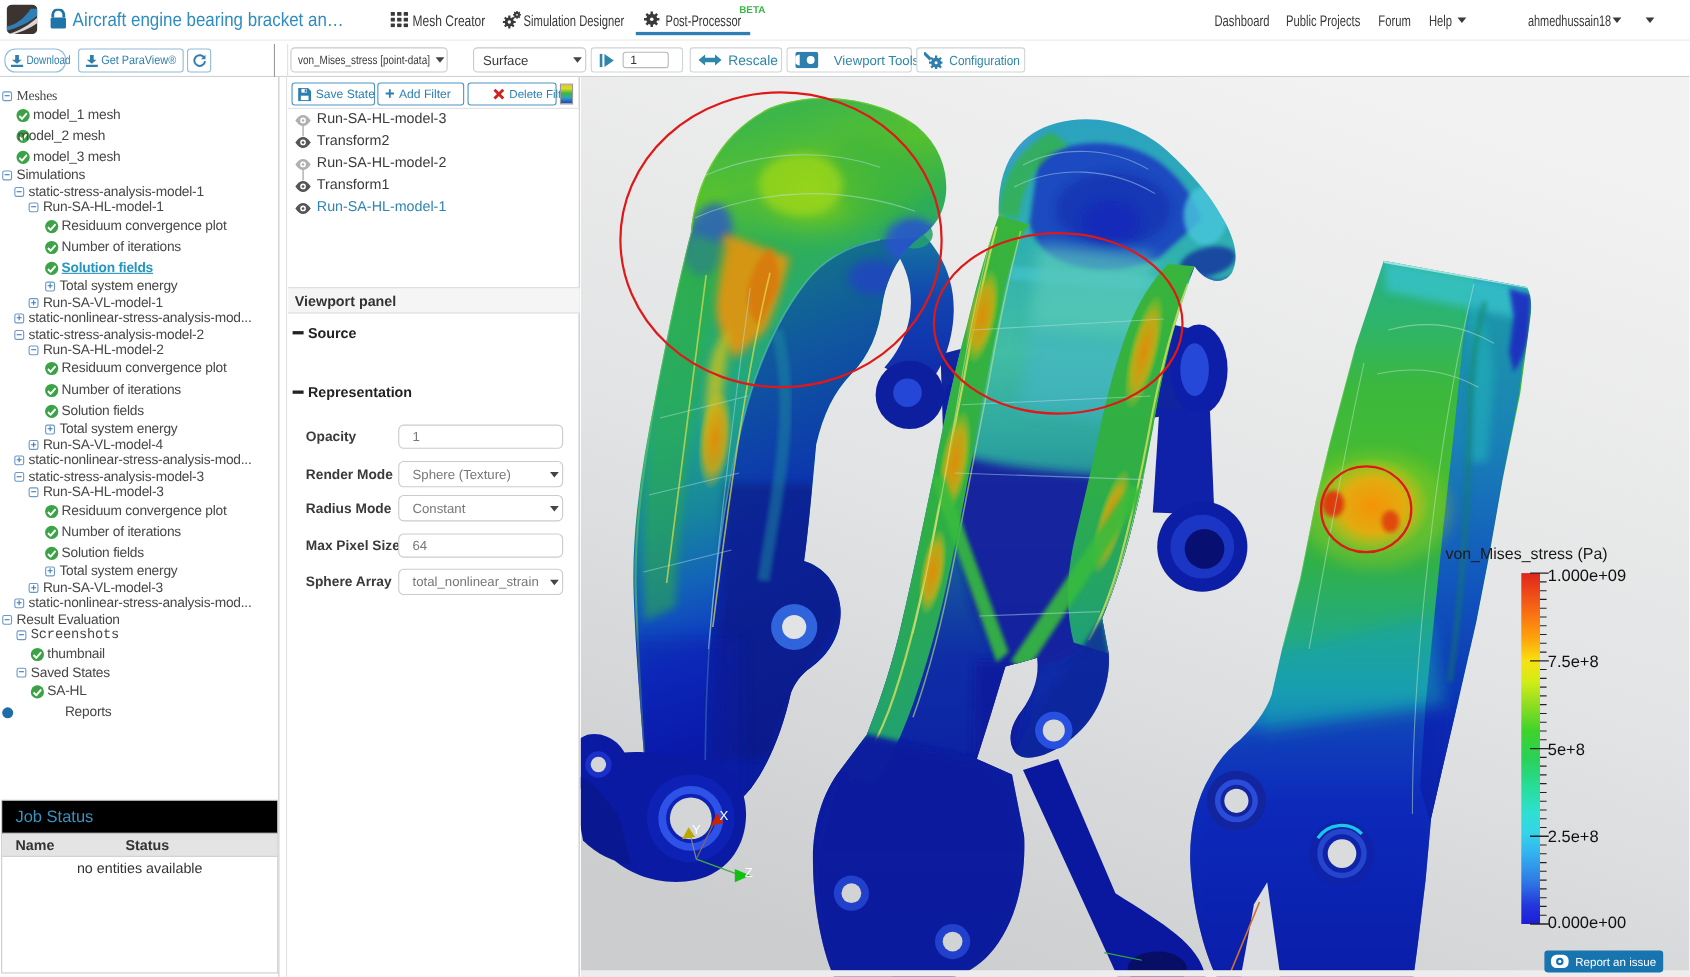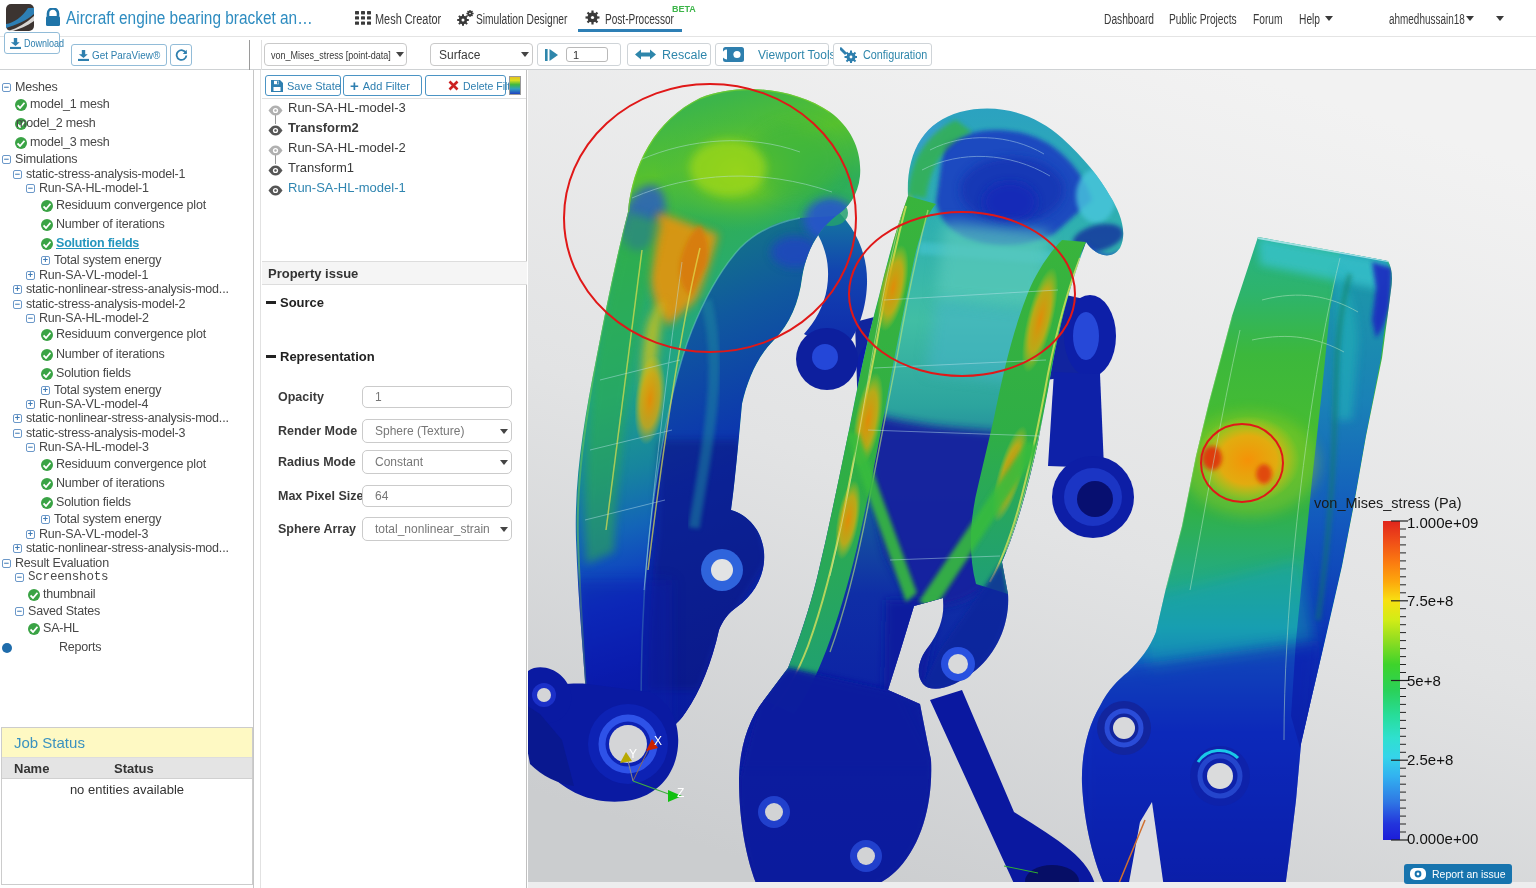--- a/index.html
+++ b/index.html
@@ -89,21 +89,21 @@
 <div class="abs" style="left:578px;top:29px;width:104px;height:3px;background:#2d7fb5;"></div>
 <div class="abs" style="left:1104px;top:11px;font-size:14px;color:#3a3a3a;transform:scaleX(0.73);transform-origin:0 0;white-space:nowrap;">Dashboard</div>
 <div class="abs" style="left:1169px;top:11px;font-size:14px;color:#3a3a3a;transform:scaleX(0.73);transform-origin:0 0;white-space:nowrap;">Public Projects</div>
 <div class="abs" style="left:1253px;top:11px;font-size:14px;color:#3a3a3a;transform:scaleX(0.73);transform-origin:0 0;white-space:nowrap;">Forum</div>
 <div class="abs" style="left:1299px;top:11px;font-size:14px;color:#3a3a3a;transform:scaleX(0.73);transform-origin:0 0;white-space:nowrap;">Help</div>
 <div class="caret" style="left:1325px;top:16px;border-top-color:#3a3a3a;"></div>
 <div class="abs" style="left:1389px;top:11px;font-size:14px;color:#3a3a3a;transform:scaleX(0.71);transform-origin:0 0;white-space:nowrap;">ahmedhussain18</div>
 <div class="caret" style="left:1466px;top:16px;border-top-color:#3a3a3a;"></div>
 <div class="caret" style="left:1496px;top:16px;border-top-color:#3a3a3a;"></div>
 <div class="abs" style="left:0;top:37px;width:1536px;height:33px;background:#fff;border-bottom:1px solid #cfd2d4;"></div>
-<div class="btn bluebtn" style="left:4px;top:32px;width:56px;height:22px;">
+<div class="btn bluebtn" style="left:4px;top:44px;width:56px;height:22px;border-radius:10px;">
     <svg width="11" height="11" viewBox="0 0 13 13" style="margin:0 3px 0 5px;">
       <g fill="#2e7fae">
         <path d="M4.5,0 h4 v5 h3 L6.5,9.5 1,5 h3.5 Z"></path>
         <path d="M0,10.5 h13 v2.5 h-13 Z"></path>
       </g>
     </svg>
     <span style="font-size:11px;color:#2e7fae;transform:scaleX(0.82);transform-origin:0 50%;">Download</span>
   </div>
 <div class="btn bluebtn" style="left:71px;top:44px;width:96px;height:22px;">
     <svg width="11" height="11" viewBox="0 0 13 13" style="margin:0 3px 0 6px;">
@@ -165,21 +165,21 @@
         </g>
 <circle cx="11" cy="11" r="3.4"></circle>
         <circle cx="11" cy="11" r="1.4" fill="#fff"></circle>
       </g>
     </svg>
 <span style="margin-left:6px;font-size:12px;transform:scaleX(0.9);transform-origin:0 50%;">Configuration</span>
   </div>
 <div class="abs" style="left:0;top:70px;width:254px;height:818px;background:#fff;border-right:1px solid #c6c6c6;"></div>
 <div class="abs" style="left:260px;top:70px;width:1px;height:818px;background:#e2e2e2;"></div>
 <div class="exp" style="left:2px;top:83px;">−</div>
-<div class="trow" style="left:15px;top:80px;">Meshes</div>
+<div class="trow" style="left:15px;top:80px;font-family:Liberation Serif, serif;">Meshes</div>
 <div class="chk" style="left:15px;top:99px;">
     <svg width="8" height="7" viewBox="0 0 8 7">
       <path d="M0.5,3.5 L3,6 7.5,0.8" stroke="#fff" stroke-width="1.8" fill="none"></path>
     </svg>
   </div>
 <div class="trow" style="left:30px;top:97px;">model_1 mesh</div>
 <div class="chk" style="left:15px;top:118px;">
     <svg width="8" height="7" viewBox="0 0 8 7">
       <path d="M0.5,3.5 L3,6 7.5,0.8" stroke="#fff" stroke-width="1.8" fill="none"></path>
     </svg>
@@ -291,21 +291,21 @@
 <div class="trow" style="left:28px;top:604px;">Saved States</div>
 <div class="chk" style="left:28px;top:623px;">
     <svg width="8" height="7" viewBox="0 0 8 7">
       <path d="M0.5,3.5 L3,6 7.5,0.8" stroke="#fff" stroke-width="1.8" fill="none"></path>
     </svg>
   </div>
 <div class="trow" style="left:43px;top:621px;">SA-HL</div>
 <div class="abs" style="left:2px;top:643px;width:10px;height:10px;border-radius:50%;background:#1f6cab;"></div>
 <div class="trow" style="left:15px;top:640px;margin-left:44px;">Reports</div>
 <div class="abs" style="left:1px;top:727px;width:252px;height:158px;border:1px solid #cccccc;background:#fff;">
-<div style="height:30px;background:#fef9c3;border-bottom:1px solid #ddd;color:#3a92c0;font-size:15px;line-height:30px;padding-left:12px;">Job Status</div>
+<div style="height:30px;background:#000000;border-bottom:1px solid #ddd;color:#3a92c0;font-size:15px;line-height:30px;padding-left:12px;">Job Status</div>
 <div style="height:21px;background:#e4e4e4;border-bottom:1px solid #d0d0d0;font-size:13px;font-weight:bold;color:#333;line-height:21px;"><span style="padding-left:12px;margin-top:41px;">Name</span><span style="position:absolute;left:112px;">Status</span></div>
 <div style="text-align:center;font-size:13px;color:#333;padding-top:3px;">no entities available</div>
 </div>
 <div class="abs" style="left:262px;top:70px;width:265px;height:818px;background:#fff;border-right:1px solid #c0c0c0;"></div>
 <div class="btn" style="left:265px;top:75px;width:76px;height:21px;border-color:#4b94c4;">
 <svg width="12" height="12" viewBox="0 0 12 12" style="margin-left:5px;">
       <g fill="#2e7fb0">
         <path d="M0,0 h9 l3,3 v9 h-12 Z"></path>
         <rect x="2.5" y="7" width="7" height="4" fill="#fff"></rect>
         <rect x="3" y="0.8" width="5" height="3.4" fill="#fff"></rect>
@@ -332,41 +332,41 @@
       <path d="M0.5,5.5 C3,1.8 5,0.5 7.5,0.5 C10,0.5 12,1.8 14.5,5.5 C12,9.2 10,10.5 7.5,10.5 C5,10.5 3,9.2 0.5,5.5 Z" fill="#b0b0b0"></path>
       <circle cx="7.5" cy="5.5" r="2.6" fill="#fff"></circle>
       <circle cx="7.5" cy="5.5" r="1.2" fill="#b0b0b0"></circle>
     </svg></div>
 <div class="abs" style="left:288px;top:100px;font-size:13px;color:#3a3a3a;">Run-SA-HL-model-3</div>
 <div class="abs" style="left:268px;top:122px;"><svg width="15" height="11" viewBox="0 0 15 11">
       <path d="M0.5,5.5 C3,1.8 5,0.5 7.5,0.5 C10,0.5 12,1.8 14.5,5.5 C12,9.2 10,10.5 7.5,10.5 C5,10.5 3,9.2 0.5,5.5 Z" fill="#555"></path>
       <circle cx="7.5" cy="5.5" r="2.6" fill="#fff"></circle>
       <circle cx="7.5" cy="5.5" r="1.2" fill="#555"></circle>
     </svg></div>
-<div class="abs" style="left:288px;top:120px;font-size:13px;color:#3a3a3a;font-weight:bold;">Transform2</div>
+<div class="abs" style="left:288px;top:120px;font-size:13px;color:#3a3a3a;">Transform2</div>
 <div class="abs" style="left:268px;top:142px;"><svg width="15" height="11" viewBox="0 0 15 11">
       <path d="M0.5,5.5 C3,1.8 5,0.5 7.5,0.5 C10,0.5 12,1.8 14.5,5.5 C12,9.2 10,10.5 7.5,10.5 C5,10.5 3,9.2 0.5,5.5 Z" fill="#b0b0b0"></path>
       <circle cx="7.5" cy="5.5" r="2.6" fill="#fff"></circle>
       <circle cx="7.5" cy="5.5" r="1.2" fill="#b0b0b0"></circle>
     </svg></div>
 <div class="abs" style="left:288px;top:140px;font-size:13px;color:#3a3a3a;">Run-SA-HL-model-2</div>
 <div class="abs" style="left:268px;top:162px;"><svg width="15" height="11" viewBox="0 0 15 11">
       <path d="M0.5,5.5 C3,1.8 5,0.5 7.5,0.5 C10,0.5 12,1.8 14.5,5.5 C12,9.2 10,10.5 7.5,10.5 C5,10.5 3,9.2 0.5,5.5 Z" fill="#555"></path>
       <circle cx="7.5" cy="5.5" r="2.6" fill="#fff"></circle>
       <circle cx="7.5" cy="5.5" r="1.2" fill="#555"></circle>
     </svg></div>
 <div class="abs" style="left:288px;top:160px;font-size:13px;color:#3a3a3a;">Transform1</div>
 <div class="abs" style="left:268px;top:182px;"><svg width="15" height="11" viewBox="0 0 15 11">
       <path d="M0.5,5.5 C3,1.8 5,0.5 7.5,0.5 C10,0.5 12,1.8 14.5,5.5 C12,9.2 10,10.5 7.5,10.5 C5,10.5 3,9.2 0.5,5.5 Z" fill="#555"></path>
       <circle cx="7.5" cy="5.5" r="2.6" fill="#fff"></circle>
       <circle cx="7.5" cy="5.5" r="1.2" fill="#555"></circle>
     </svg></div>
 <div class="abs" style="left:288px;top:180px;font-size:13px;color:#2f85b0;">Run-SA-HL-model-1</div>
 <div class="abs" style="left:262px;top:261px;width:265px;height:24px;background:#f5f5f5;border-top:1px solid #ddd;border-bottom:1px solid #ddd;">
-<span style="position:absolute;left:6px;top:4px;font-size:13px;font-weight:bold;color:#333;">Property issue</span>
+<span style="position:absolute;left:6px;top:4px;font-size:13px;font-weight:bold;color:#333;">Viewport panel</span>
 <svg style="position:absolute;left:504px;top:5px;" width="15" height="13" viewBox="0 0 15 13">
       <path d="M1,7 L5.5,11.5 14,1" stroke="#17718e" stroke-width="2.6" fill="none"></path>
     </svg>
 </div>
 <div class="abs" style="left:266px;top:301px;width:10px;height:2.5px;background:#222;"></div>
 <div class="abs" style="left:280px;top:295px;font-size:13px;font-weight:bold;color:#222;">Source</div>
 <div class="abs" style="left:266px;top:355px;width:10px;height:2.5px;background:#222;"></div>
 <div class="abs" style="left:280px;top:349px;font-size:13px;font-weight:bold;color:#222;">Representation</div>
 <div class="abs" style="left:278px;top:390px;font-size:12.5px;font-weight:bold;color:#3a3a3a;">Opacity</div>
 <div class="abs" style="left:362px;top:386px;width:150px;height:22px;border:1px solid #cbcbcb;border-radius:5px;background:#fff;"></div>

